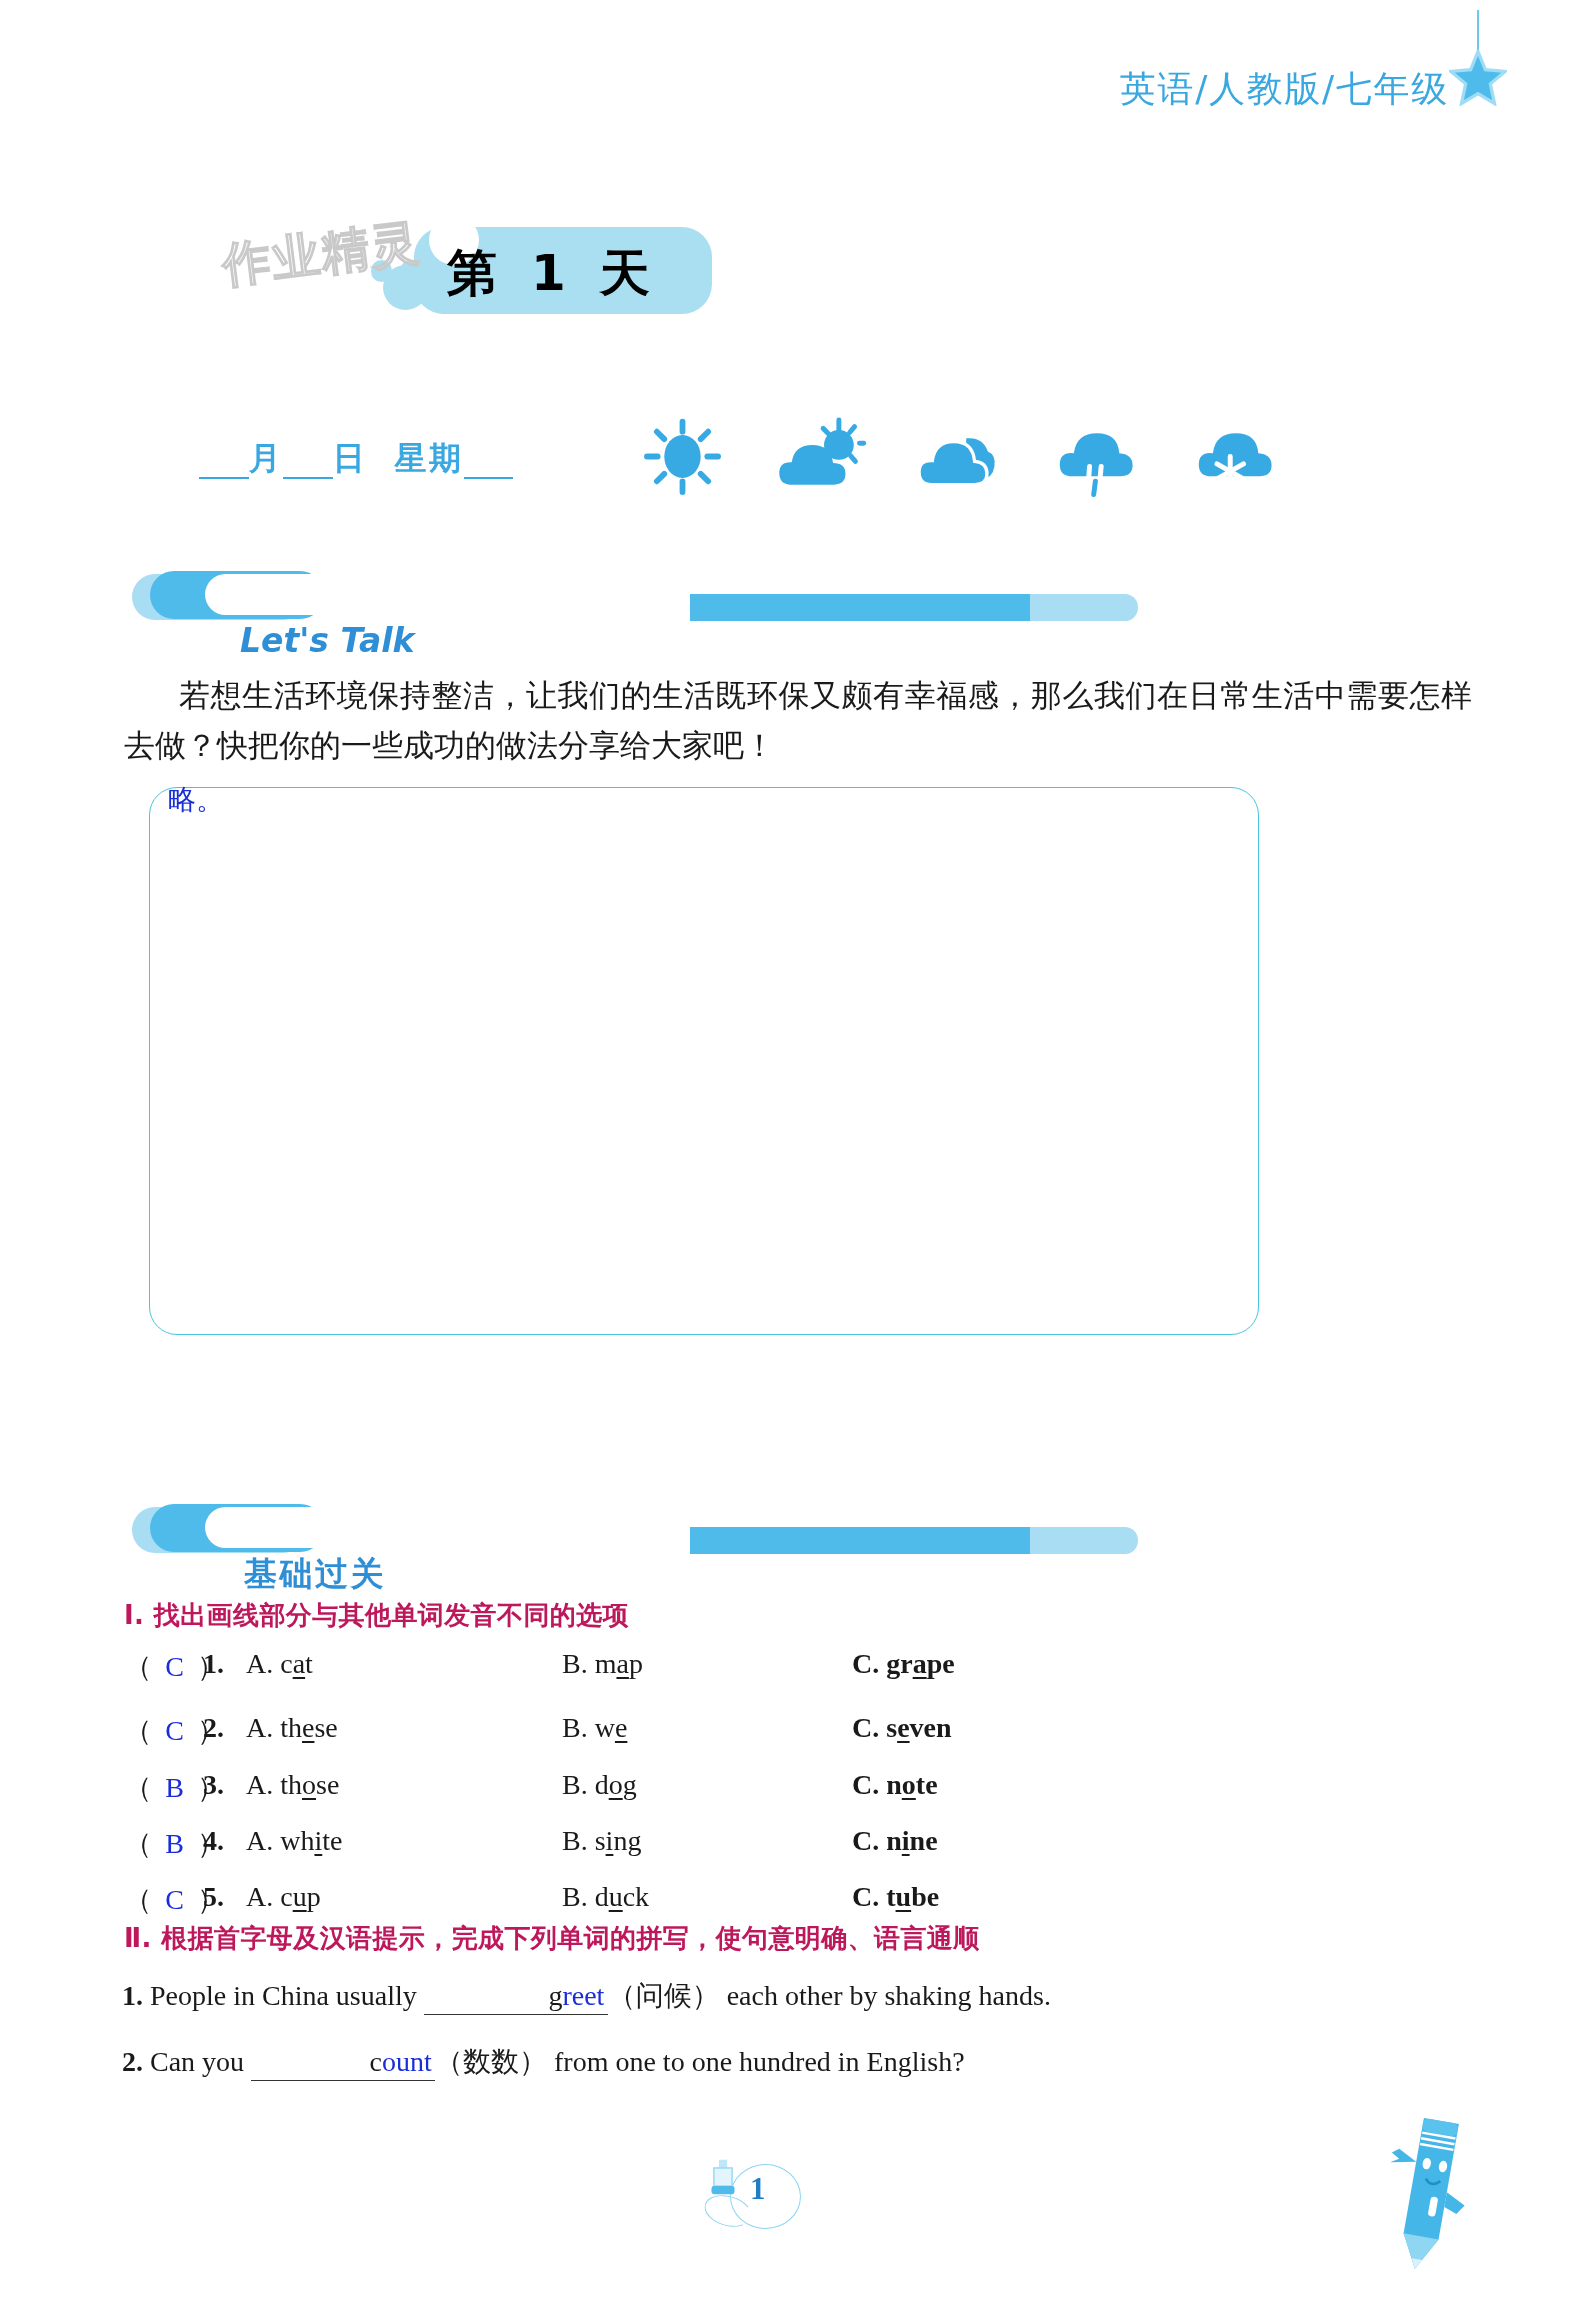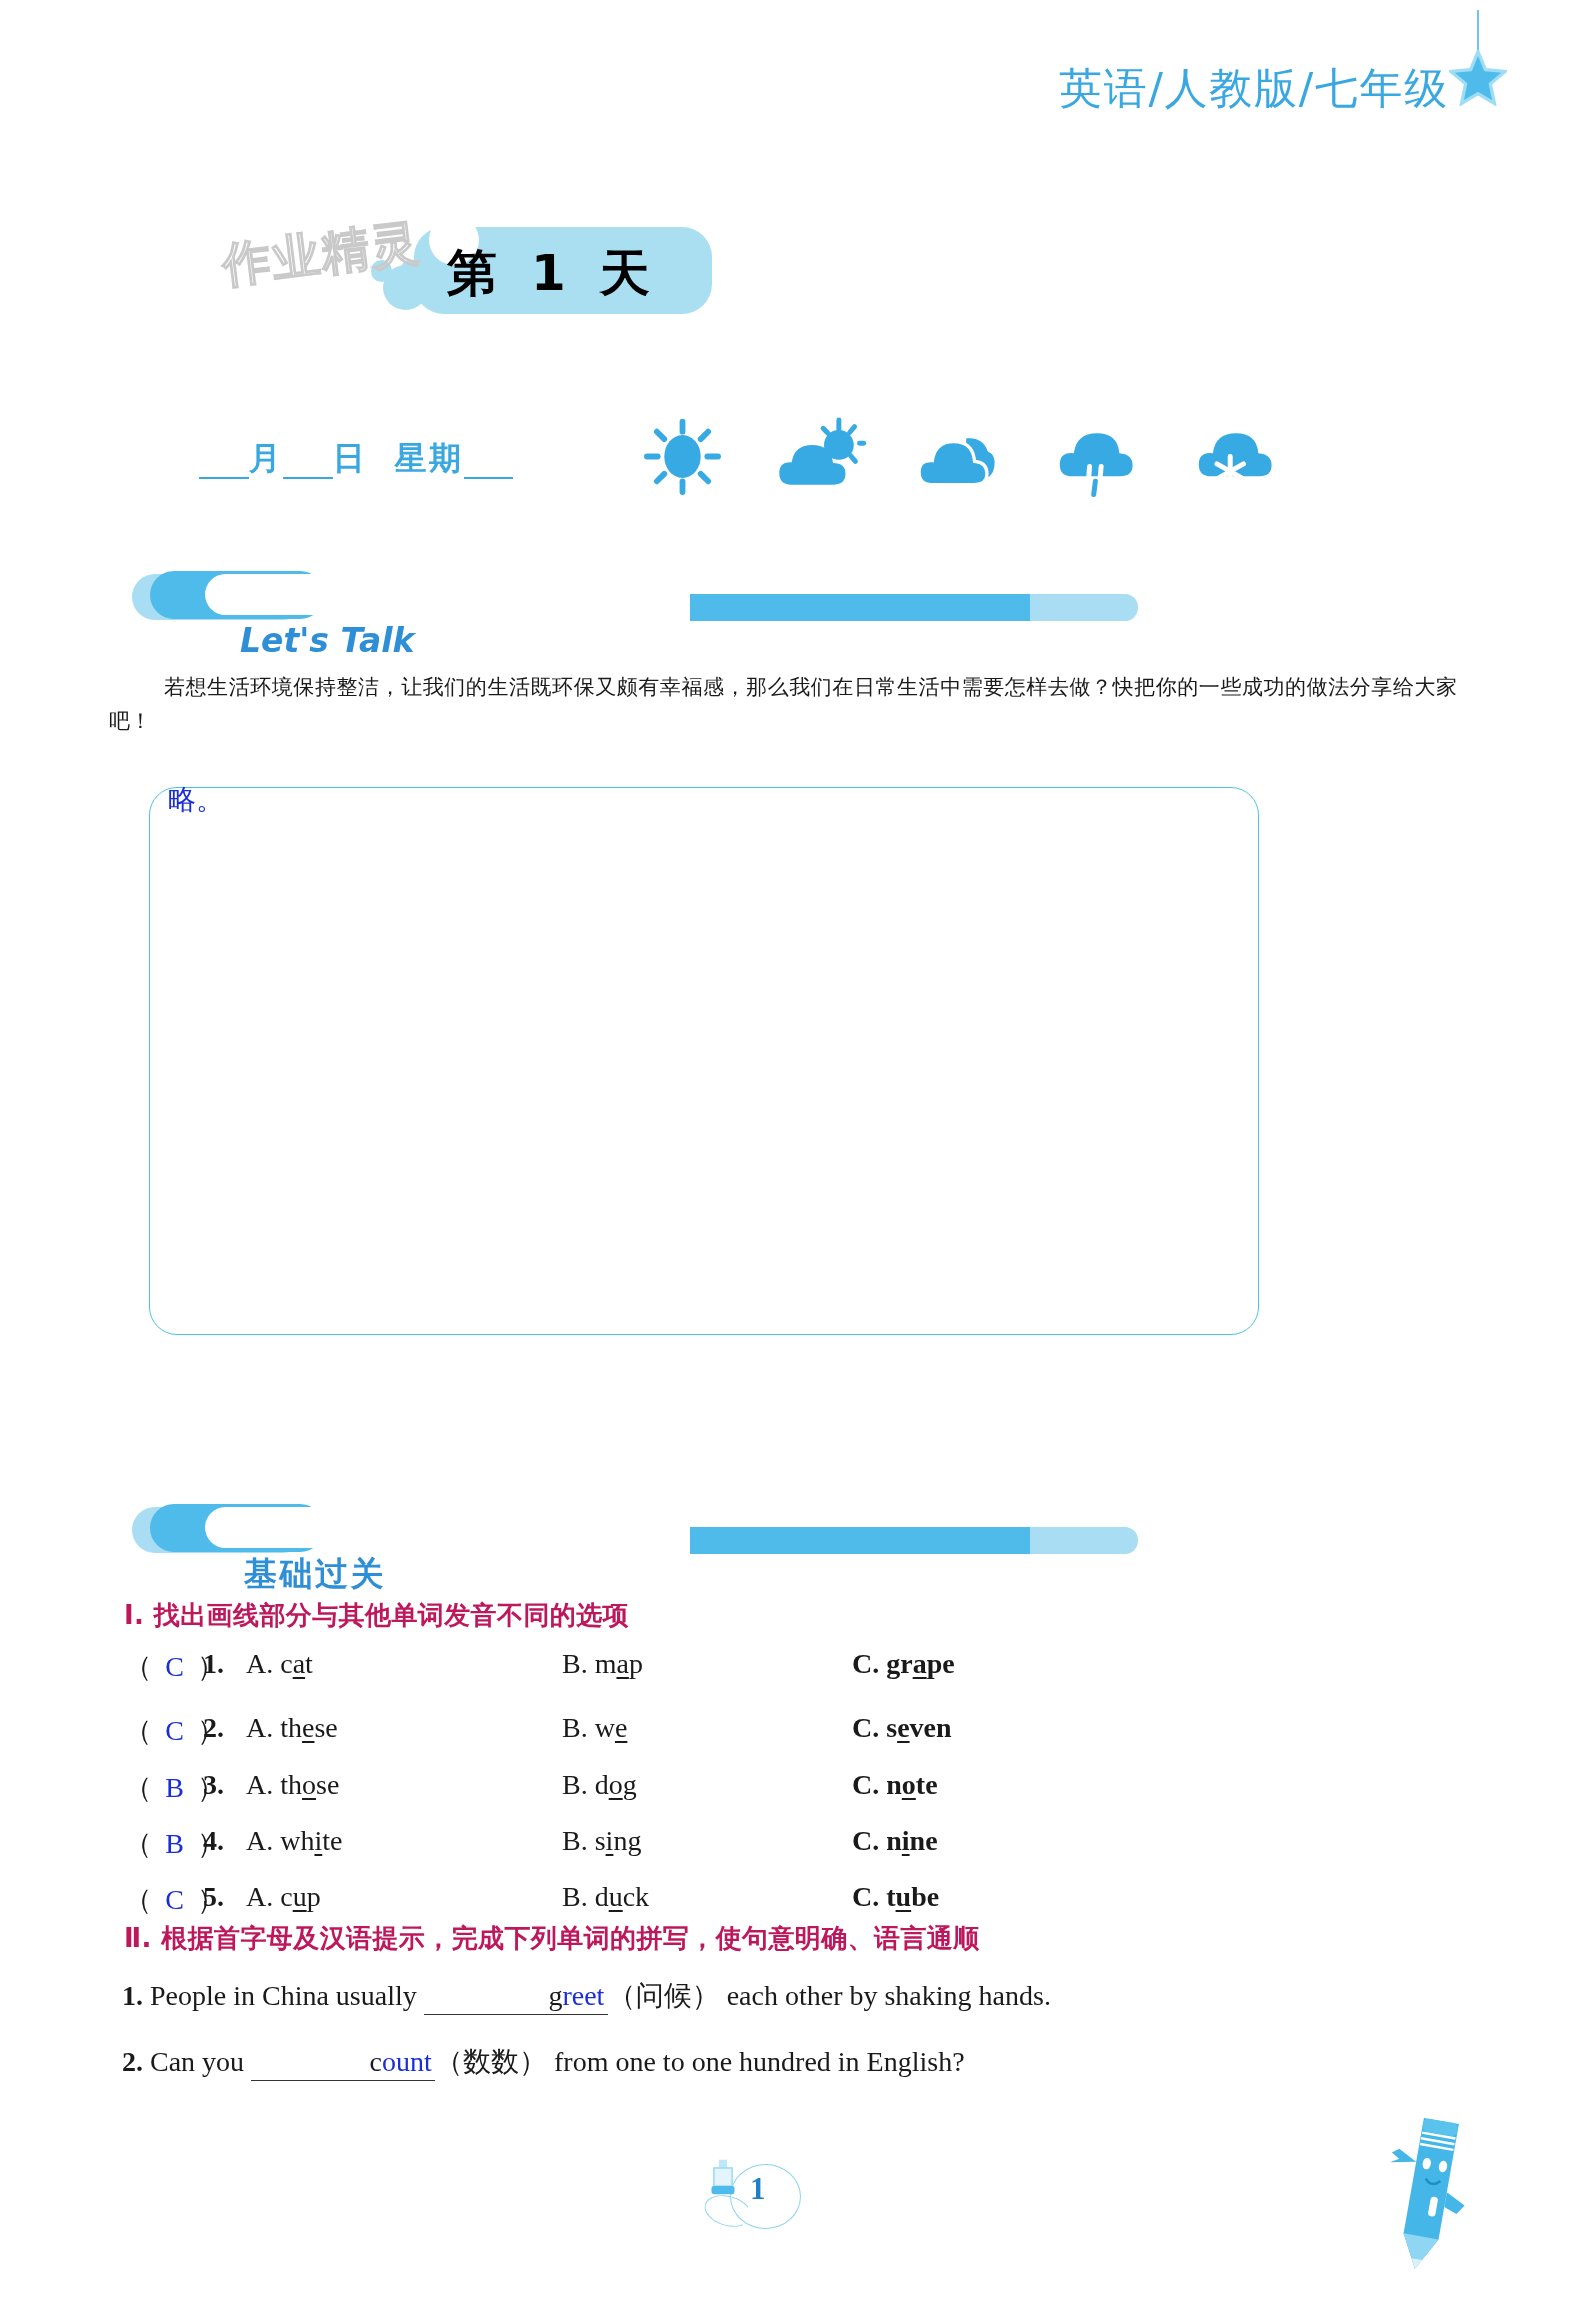--- a/index.html
+++ b/index.html
@@ -22,21 +22,21 @@
     left: 0;
     width: 1590px;
     height: 149px;
   }
   .header-title {
     position: absolute;
     right: 141px;
     top: 89px;
     transform: translateY(-50%);
     font-family: "DejaVu Sans", "Liberation Sans", sans-serif;
-    font-size: 43px;
+    font-size: 36px;
     color: #3aa8e0;
     letter-spacing: 1.7px;
     white-space: nowrap;
   }
   .star-hanger {
     position: absolute;
     right: 83px;
     top: 0;
     width: 58px;
     height: 99px;
@@ -238,25 +238,25 @@
   .sb-label.cn {
     font-style: normal;
     letter-spacing: 2.5px;
     left: 112px;
     top: 0px;
   }
 
   
   .prompt-text {
     position: absolute;
-    left: 109px;
+    left: 124px;
     top: 670px;
     width: 1348px;
     font-family: "DejaVu Sans", "Liberation Sans", sans-serif;
-    font-size: 21px;
+    font-size: 31px;
     line-height: 1.62;
     color: #1a1a1a;
     text-indent: 55px;
     text-align: justify;
   }
 
   
   .answer-box {
     position: absolute;
     left: 149px;

